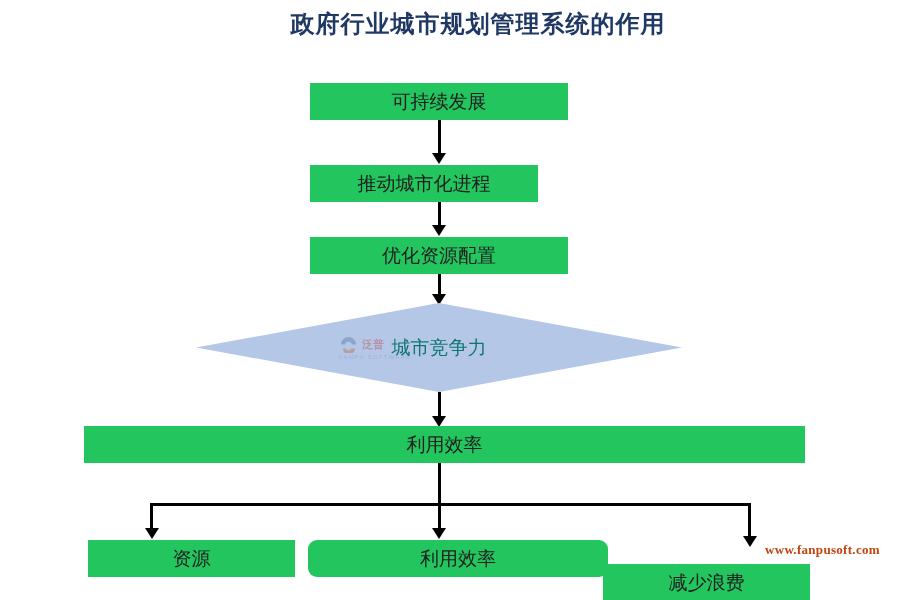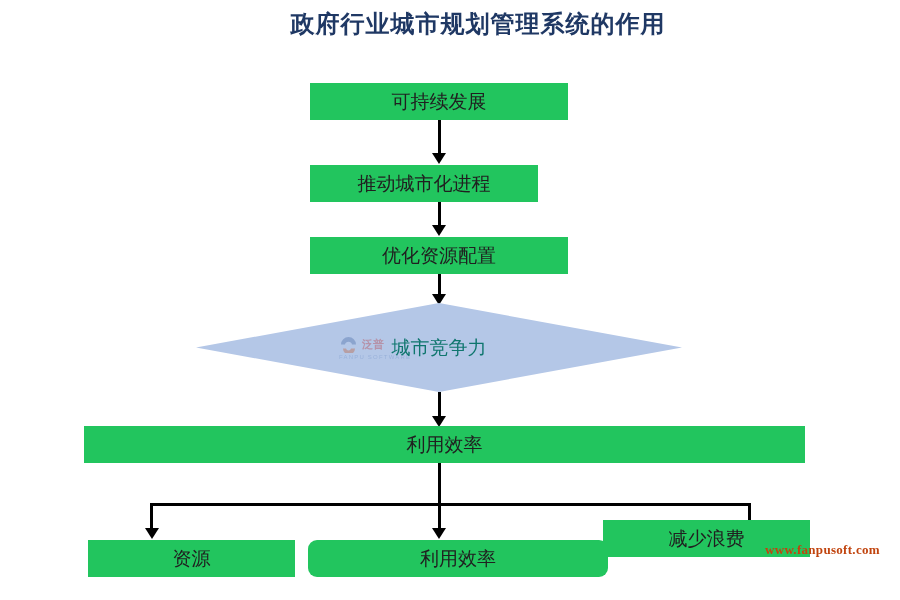--- a/index.html
+++ b/index.html
@@ -233,21 +233,21 @@
   <div class="arrowhead" style="left:742.5px; top:536px;"></div>
 
   <div class="node" style="left:88px; top:540px; width:207px; height:37px;">
     <span class="label">资源</span>
   </div>
 
   <div class="node" style="left:308px; top:540px; width:300px; height:37px;border-radius:9px;">
     <span class="label">利用效率</span>
   </div>
 
-  <div class="node" style="left:603px; top:520px; width:207px; height:37px;align-items:center;">
+  <div class="node" style="left:603px; top:564px; width:207px; height:37px;align-items:center;">
     <span class="label">减少浪费</span>
   </div>
 
   <div class="wm-corner" style="left:765px; top:541px;">
     <div class="wm-corner-en">www.fanpusoft.com</div>
   </div>
 
 </div>
 
 </body></html>

